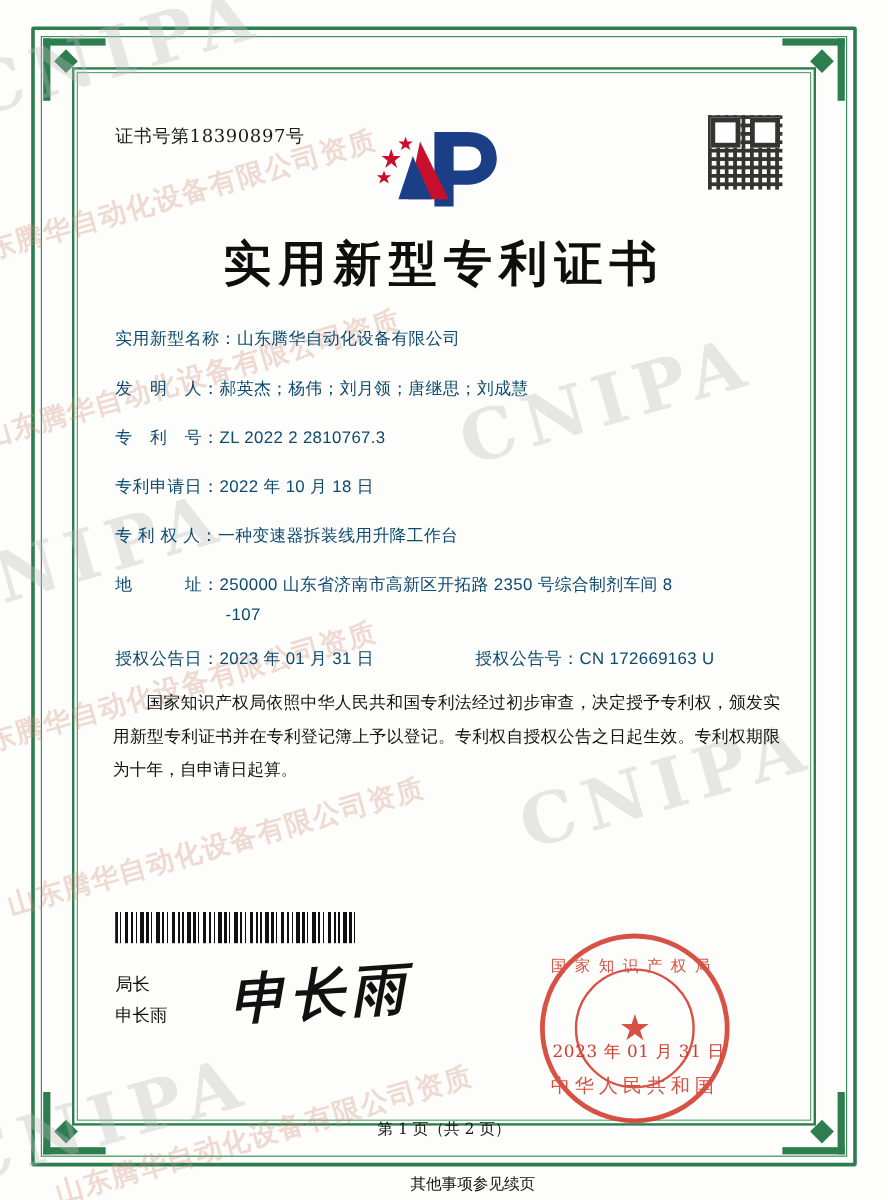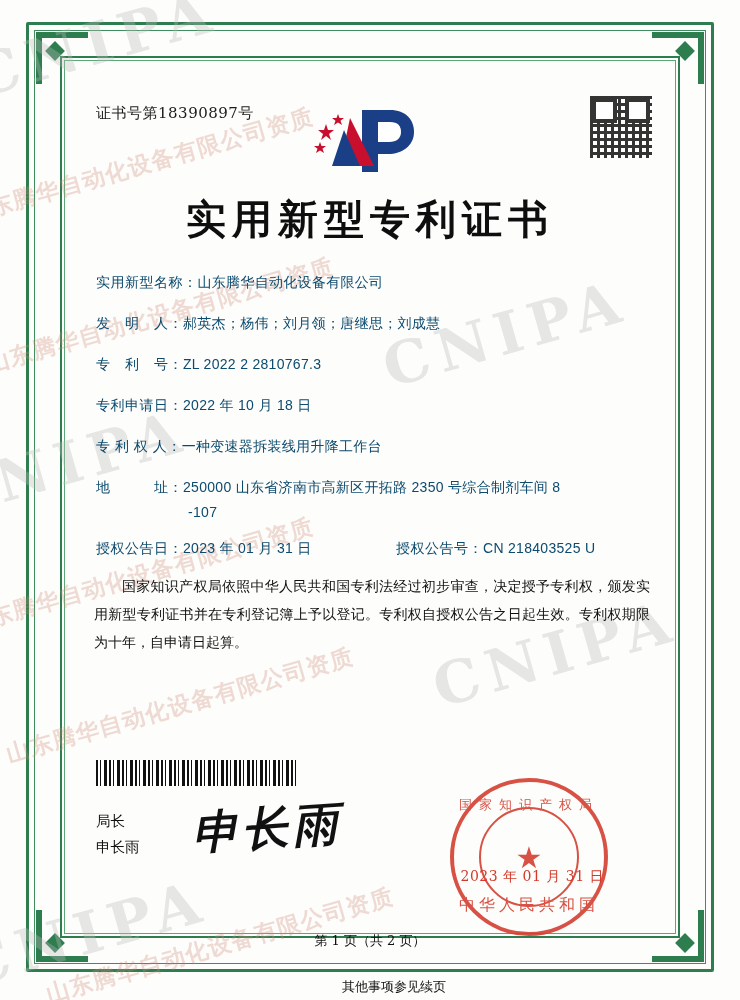--- a/index.html
+++ b/index.html
@@ -429,21 +429,21 @@
       </div>
       <div class="addr-second">-107</div>
 
       <div class="field-row two-col">
         <span class="col-left">
           <span class="field-label">授权公告日：</span>
           <span class="field-value">2023 年 01 月 31 日</span>
         </span>
         <span class="col-right">
           <span class="field-label">授权公告号：</span>
-          <span class="field-value">CN 218403525 U</span>
+          <span class="field-value">CN 172669163 U</span>
         </span>
       </div>
 
     </div>
 
     <div class="paragraphs">
       <p>国家知识产权局依照中华人民共和国专利法经过初步审查，决定授予专利权，颁发实用新型专利证书并在专利登记簿上予以登记。专利权自授权公告之日起生效。专利权期限为十年，自申请日起算。</p>
     </div>
 
     <div class="barcode"></div>

